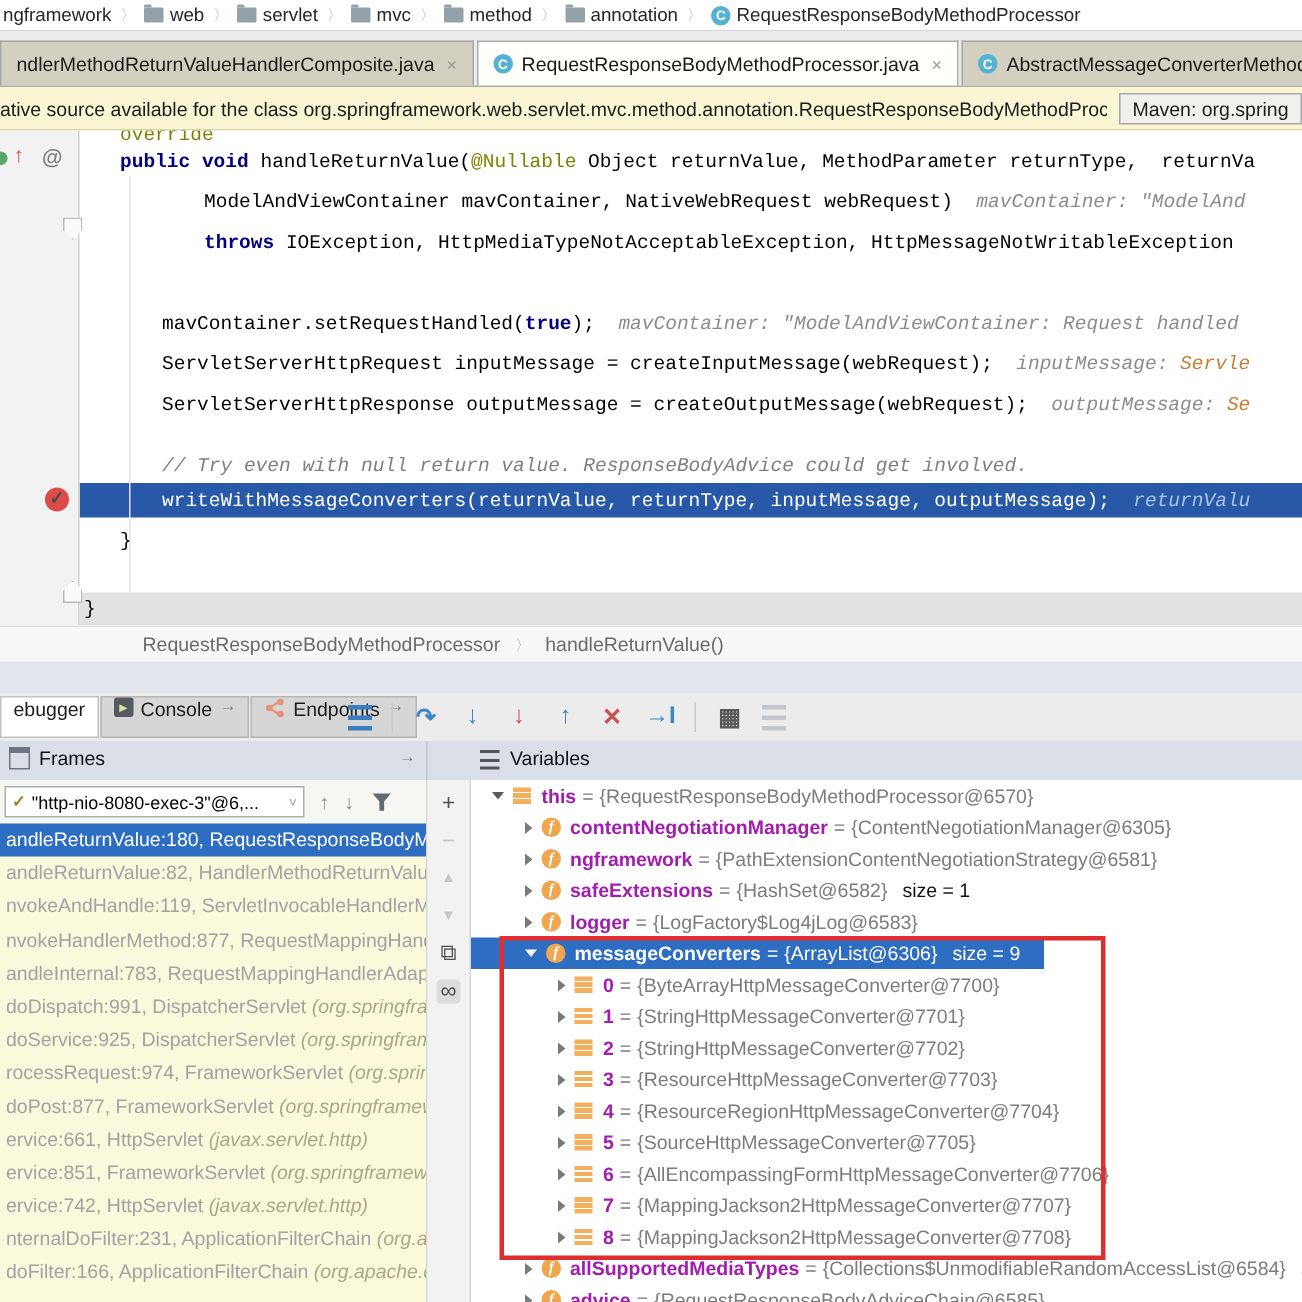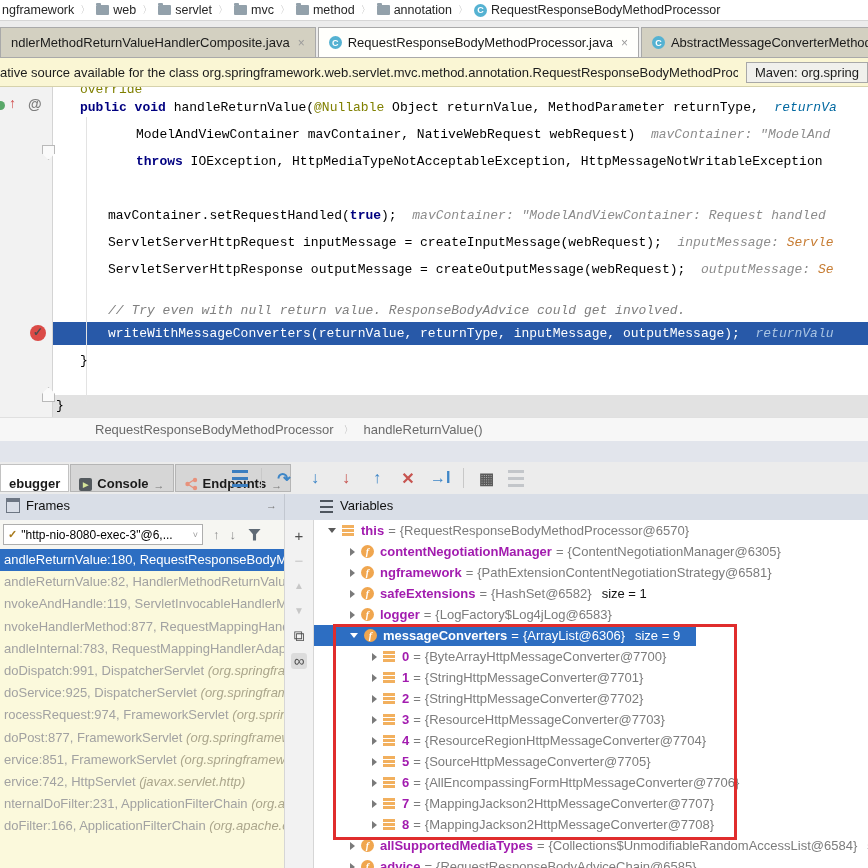--- a/index.html
+++ b/index.html
@@ -24,41 +24,41 @@
   
   #editor{left:0;top:87px;width:868px;height:330px;background:#fff;overflow:hidden;}
   #gutter{position:absolute;left:0;top:0;width:52px;height:330px;background:#f2f2f2;border-right:1px solid #d4d4d4;}
   .indent-guide{position:absolute;left:86px;top:30px;width:1px;height:285px;background:#e3e3e3;}
   .code-line{position:absolute;font-family:"Liberation Mono",monospace;font-size:13px;white-space:pre;line-height:22px;}
   .tk-kw{color:#000080;font-weight:bold;}
   .tk-ann{color:#808000;}
   .tk-plain{color:#000;}
   .tk-comment{color:#808080;font-style:italic;}
   .tk-hint{color:#8c8c8c;font-style:italic;}
-  .tk-hintteal{color:#0369a1;font-style:italic;}
+  .tk-hintteal{color:#000000;}
   .tk-hintval{color:#c77d34;font-style:italic;}
   .tk-hintexec{color:#a9c4e3;font-style:italic;}
   #exec-line-bg{position:absolute;left:53px;top:235px;width:815px;height:23px;background:#2859a8;}
   #exec-gutter{position:absolute;left:0;top:235px;width:52px;height:23px;background:#f8f3dd;}
   .exec .tk-plain{color:#fff;}
   #caret-line-bg{position:absolute;left:53px;top:308px;width:815px;height:22px;background:#e2e2e2;}
   .bp-icon{position:absolute;left:30px;top:238px;width:16px;height:16px;border-radius:50%;background:#db4b47;color:#4d4d4d;font-size:12px;font-weight:bold;text-align:center;line-height:15px;}
   .gut-green-dot{position:absolute;left:-4px;top:14px;width:9px;height:9px;border-radius:50%;background:#59a869;}
   .gut-up-arrow{position:absolute;left:9px;top:8px;color:#d04a4a;font-size:14px;font-weight:bold;}
   .gut-at{position:absolute;left:28px;top:9px;color:#7d7d7d;font-size:14px;font-weight:bold;}
   .fold{position:absolute;left:42px;width:11px;height:13px;background:#fafafa;border:1px solid #b9b9b9;}
   .fold.down{clip-path:polygon(0 0,100% 0,100% 55%,50% 100%,0 55%);}
   .fold.up{clip-path:polygon(50% 0,100% 45%,100% 100%,0 100%,0 45%);}
   
   #ed-crumbs{left:0;top:417px;width:868px;height:24px;background:#f7f7f7;border-top:1px solid #e0e0e0;display:flex;align-items:center;font-size:13px;color:#6b6b6b;padding-left:95px;box-sizing:border-box;gap:10px;}
   #ed-crumbs .sep{color:#a9a9a9;font-size:10px;}
   
   #band{left:0;top:441px;width:868px;height:21px;background:#e2e5ec;border-bottom:1px solid #c9ccd4;}
   #dbg-tabs{left:0;top:462px;width:868px;height:32px;background:#ececec;display:flex;align-items:center;}
-  .dtab{height:26px;display:flex;align-items:flex-end;gap:5px;padding:0 8px;font-size:13px;color:#1a1a1a;background:#d6d6d6;border:1px solid #b5b5b5;margin-right:1px;white-space:nowrap;font-weight:bold;}
+  .dtab{height:26px;display:flex;align-items:flex-start;gap:5px;padding:0 8px;font-size:13px;color:#1a1a1a;background:#d6d6d6;border:1px solid #b5b5b5;margin-right:1px;white-space:nowrap;}
   .dtab.active{background:#fff;border-color:#c2c2c2;}
   .pin{color:#777;font-size:11px;}
   .ic-console{width:13px;height:13px;background:#545a5e;border-radius:2px;color:#d6e59a;font-size:7px;display:inline-flex;align-items:center;justify-content:center;}
   #dbg-toolbar{position:absolute;left:232px;top:462px;height:32px;display:flex;align-items:center;gap:13px;}
   .tbi{font-size:16px;font-weight:bold;display:inline-block;text-align:center;min-width:18px;}
   .tb-sep{width:1px;height:20px;background:#c8c8c8;}
   .bars{display:inline-block;width:16px;height:11px;border-top:3px solid #3b7ec0;border-bottom:3px solid #3b7ec0;background:linear-gradient(#3b7ec0,#3b7ec0) center/16px 3px no-repeat;}
   .bars.gray{border-color:#c3c6ca;background:linear-gradient(#c3c6ca,#c3c6ca) center/16px 3px no-repeat;}
   
   #panel-headers{left:0;top:494px;width:868px;height:26px;background:#d9dee7;border-bottom:1px solid #c2c7d0;font-size:13px;color:#111;}
@@ -262,20 +262,21 @@
   <div id="frame-rows" style="position:absolute;top:29px;left:0;width:284px;">
       <div class="frame-row sel"><span>andleReturnValue:180, RequestResponseBodyMe</span></div>
       <div class="frame-row"><span>andleReturnValue:82, HandlerMethodReturnValu</span></div>
       <div class="frame-row"><span>nvokeAndHandle:119, ServletInvocableHandlerMe</span></div>
       <div class="frame-row"><span>nvokeHandlerMethod:877, RequestMappingHand</span></div>
       <div class="frame-row"><span>andleInternal:783, RequestMappingHandlerAdap</span></div>
       <div class="frame-row"><span>doDispatch:991, DispatcherServlet </span><span class="pkg">(org.springfra</span></div>
       <div class="frame-row"><span>doService:925, DispatcherServlet </span><span class="pkg">(org.springframe</span></div>
       <div class="frame-row"><span>rocessRequest:974, FrameworkServlet </span><span class="pkg">(org.sprin</span></div>
       <div class="frame-row"><span>doPost:877, FrameworkServlet </span><span class="pkg">(org.springframew</span></div>
+      <div class="frame-row"><span>ervice:661, HttpServlet </span><span class="pkg">(javax.servlet.http)</span></div>
       <div class="frame-row"><span>ervice:851, FrameworkServlet </span><span class="pkg">(org.springframew</span></div>
       <div class="frame-row"><span>ervice:742, HttpServlet </span><span class="pkg">(javax.servlet.http)</span></div>
       <div class="frame-row"><span>nternalDoFilter:231, ApplicationFilterChain </span><span class="pkg">(org.ap</span></div>
       <div class="frame-row"><span>doFilter:166, ApplicationFilterChain </span><span class="pkg">(org.apache.ca</span></div>
     </div>
 </div>
 
 <div id="watch-strip" class="abs">
   <span class="ws">+</span>
   <span class="ws dis">−</span>

